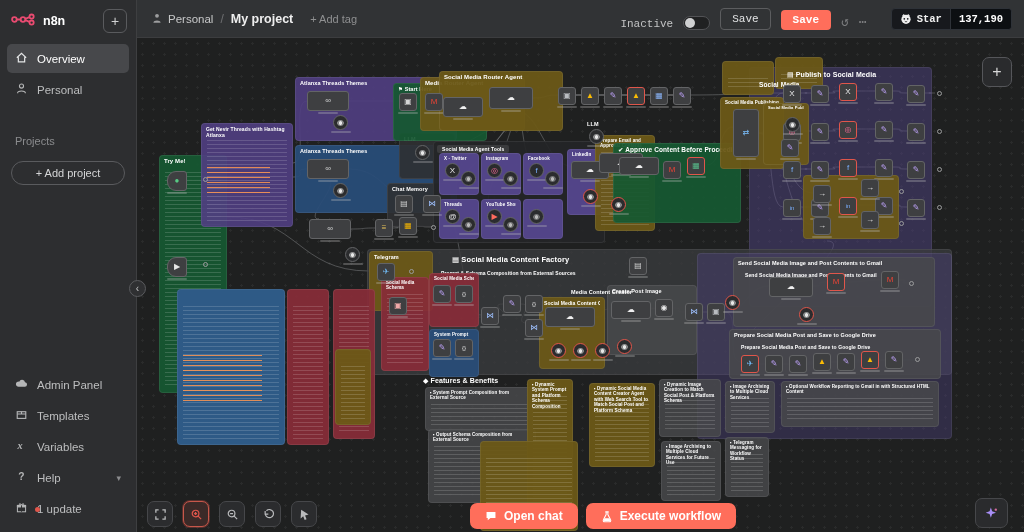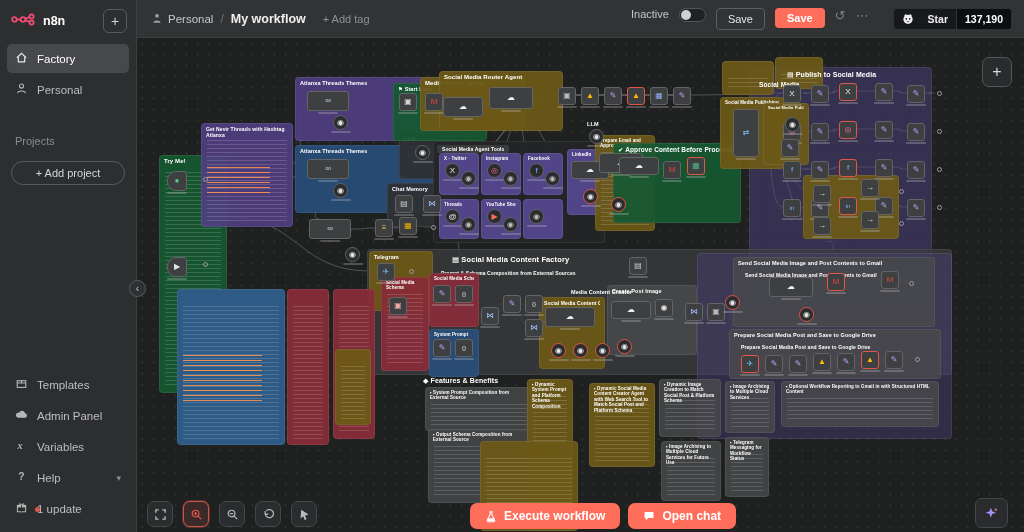--- a/index.html
+++ b/index.html
@@ -22,29 +22,29 @@
   .red-dot{position:absolute;left:20px;top:6px;width:5px;height:5px;border-radius:50%;background:#e0564b;}
 
   
   #main{flex:1;position:relative;}
   #topbar{height:38px;background:#313335;border-bottom:1px solid #3c3d3f;display:flex;align-items:center;padding:0 12px 0 14px;position:relative;z-index:25;}
   .crumb{display:flex;align-items:center;gap:7px;}
   .crumb-owner{color:#c7c8c9;font-size:11.5px;display:flex;align-items:center;gap:5px;}
   .crumb-sep{color:#6f7072;font-size:12px;}
   .crumb-title{color:#efefef;font-size:12.5px;font-weight:600;}
   .add-tag{color:#8f9091;font-size:11px;margin-left:10px;}
-  .tb-right{margin-left:auto;display:flex;align-items:flex-start;gap:10px;}
+  .tb-right{margin-left:auto;display:flex;align-items:flex-end;gap:10px;font-family:Liberation Mono, monospace;}
   .status-label{color:#c3c4c5;font-size:11px;}
   .toggle{width:27px;height:14px;border-radius:8px;background:#202122;border:1px solid #525356;position:relative;}
   .toggle .knob{position:absolute;left:1px;top:1px;width:10px;height:10px;border-radius:50%;background:#cfd0d1;}
   .btn-share{border:1px solid #5c5d5f;border-radius:4px;padding:4px 11px;font-size:11px;color:#e3e4e5;}
   .btn-save{background:#ff6e5b;border-radius:4px;padding:4px 12px;font-size:11px;color:#fff;font-weight:600;}
   .dim-ic{color:#7c7d7f;font-size:13px;}
   .gh{display:flex;align-items:center;background:#17191d;border:1px solid #2e3238;border-radius:4px;height:22px;overflow:hidden;margin-left:14px;}
-  .gh-left{display:flex;gap:14px;padding:0 8px;align-items:center;font-size:10.5px;color:#f0f0f0;font-weight:600;height:100%;}
+  .gh-left{display:flex;gap:5px;padding:0 8px;align-items:center;font-size:10.5px;color:#f0f0f0;font-weight:600;height:100%;}
   .gh-right{padding:0 8px;font-size:10.5px;font-weight:700;color:#fff;border-left:1px solid #2e3238;background:#0c0f12;height:100%;display:flex;align-items:center;}
 
   
   #tabs{position:absolute;left:389px;top:33px;background:#474849;border-radius:7px;padding:2px;display:flex;z-index:40;box-shadow:0 1px 3px rgba(0,0,0,.4);}
   .tab{font-size:11px;padding:3px 11px;border-radius:5px;color:#c9cacb;}
   .tab.active{background:#232425;color:#fff;}
 
   
   #canvas{position:absolute;top:38px;left:0;right:0;bottom:0;overflow:hidden;background-color:#1f2020;background-image:radial-gradient(rgba(255,255,255,.05) 1px,transparent 1.2px);background-size:11px 11px;}
   #world{position:absolute;top:19px;left:0;width:887px;height:475px;}
@@ -109,47 +109,47 @@
           </svg>
       </span>
       <span class="logo-text">n8n</span>
       <span class="plus-sq">+</span>
     </div>
 
     <div class="nav-item active">
       <span><svg width="13" height="13" viewBox="0 0 14 14">
             <path d="M2 7.2 L7 2.6 l5 4.6 M3.6 6.8 v5 h6.8 v-5" stroke="#e4e5e6" stroke-width="1.3" fill="none"></path>
           </svg></span>
-      <span>Factory</span>
+      <span>Overview</span>
     </div>
     <div class="nav-item">
       <span><svg width="13" height="13" viewBox="0 0 14 14">
             <circle cx="7" cy="4.4" r="2.2" stroke="#b5b6b7" stroke-width="1.2" fill="none"></circle>
             <path d="M2.8 12 c0-3 8.4-3 8.4 0" stroke="#b5b6b7" stroke-width="1.2" fill="none"></path>
           </svg></span>
       <span>Personal</span>
     </div>
 
     <div class="section-label">Projects</div>
     <div class="add-project">+ Add project</div>
 
     <div class="side-spacer"></div>
 
     <div class="nav-item">
       <span><svg width="13" height="13" viewBox="0 0 14 14">
+            <path d="M4 10.5 a2.8 2.8 0 1 1 .5-5.5 A3.3 3.3 0 0 1 10.8 5.6 a2.4 2.4 0 0 1 -.6 4.9 z" fill="#b5b6b7"></path>
+          </svg></span>
+      <span>Admin Panel</span>
+    </div>
+    <div class="nav-item">
+      <span><svg width="13" height="13" viewBox="0 0 14 14">
             <rect x="2.4" y="4" width="9.2" height="7.2" stroke="#b5b6b7" stroke-width="1.2" fill="none"></rect>
             <path d="M2.4 6.4 h9.2 M7 4 v2.4" stroke="#b5b6b7" stroke-width="1.2"></path>
           </svg></span>
       <span>Templates</span>
-    </div>
-    <div class="nav-item">
-      <span><svg width="13" height="13" viewBox="0 0 14 14">
-            <path d="M4 10.5 a2.8 2.8 0 1 1 .5-5.5 A3.3 3.3 0 0 1 10.8 5.6 a2.4 2.4 0 0 1 -.6 4.9 z" fill="#b5b6b7"></path>
-          </svg></span>
-      <span>Admin Panel</span>
     </div>
     <div class="nav-item">
       <span><svg width="13" height="13" viewBox="0 0 14 14">
             <text x="2.6" y="11" font-size="11" font-style="italic" font-weight="bold" fill="#b5b6b7" font-family="Liberation Serif, serif">x</text>
           </svg></span>
       <span>Variables</span>
     </div>
     <div class="nav-item">
       <span><svg width="13" height="13" viewBox="0 0 14 14">
             <text x="3.6" y="11" font-size="11" font-weight="bold" fill="#b5b6b7">?</text>
@@ -173,21 +173,21 @@
     <div id="topbar">
       <div class="crumb">
         <span class="crumb-owner">
           <span><svg width="12" height="12" viewBox="0 0 14 14">
                 <circle cx="7" cy="4.4" r="2.2" fill="#9d9e9f"></circle>
                 <path d="M2.8 12.4 c0-3.4 8.4-3.4 8.4 0 z" fill="#9d9e9f"></path>
               </svg></span>
           <span>Personal</span>
         </span>
         <span class="crumb-sep">/</span>
-        <span class="crumb-title">My workflow</span>
+        <span class="crumb-title">My project</span>
         <span class="add-tag">+ Add tag</span>
       </div>
       <div class="tb-right">
         <span class="status-label">Inactive</span>
         <span class="toggle">
             <span class="knob"></span>
           </span>
         <span class="btn-share">Save</span>
         <span class="btn-save">Save</span>
         <span class="dim-ic">↺</span>
@@ -784,32 +784,32 @@
           </span>
         <span class="zbtn">
             <svg width="13" height="13" viewBox="0 0 14 14">
               <path d="M3.4 1.8 L11.4 7 L7.6 8 L9.2 12 L7.2 12.8 L5.6 8.9 L2.8 11.2 Z" fill="#b9babc"></path>
             </svg>
           </span>
       </div>
 
       <div id="execbar">
         <span class="execbtn">
+          <svg width="12" height="12" viewBox="0 0 14 14">
+              <path d="M1.8 2.4 h10.4 v7 H6.4 L3.2 12 v-2.6 H1.8 z" fill="#fff"></path>
+            </svg>
+          <span>Open chat</span>
+        </span>
+        <span class="execbtn">
           <svg width="12" height="13" viewBox="0 0 14 14">
               <path d="M5 1.6 h4 M6 1.6 v3.2 l-3.2 6 a1.6 1.6 0 0 0 1.4 2.4 h5.6 a1.6 1.6 0 0 0 1.4 -2.4 L8 4.8 V1.6" stroke="#fff" stroke-width="1.2" fill="none"></path>
               <path d="M4.2 9 h5.6 l1 2 a.8.8 0 0 1 -.7 1.2 H3.9 a.8.8 0 0 1 -.7 -1.2 z" fill="#fff"></path>
             </svg>
           <span>Execute workflow</span>
         </span>
-        <span class="execbtn">
-          <svg width="12" height="12" viewBox="0 0 14 14">
-              <path d="M1.8 2.4 h10.4 v7 H6.4 L3.2 12 v-2.6 H1.8 z" fill="#fff"></path>
-            </svg>
-          <span>Open chat</span>
-        </span>
       </div>
 
       <div id="aibtn">
         <svg width="15" height="15" viewBox="0 0 14 14">
             <path d="M6.4 1.4 L7.6 5 L11.2 6.2 L7.6 7.4 L6.4 11 L5.2 7.4 L1.6 6.2 L5.2 5 Z" fill="#a98ff7"></path>
             <circle cx="11" cy="3.4" r="1.1" fill="#d46a9c"></circle>
           </svg>
       </div>
     </div>
   </div>

